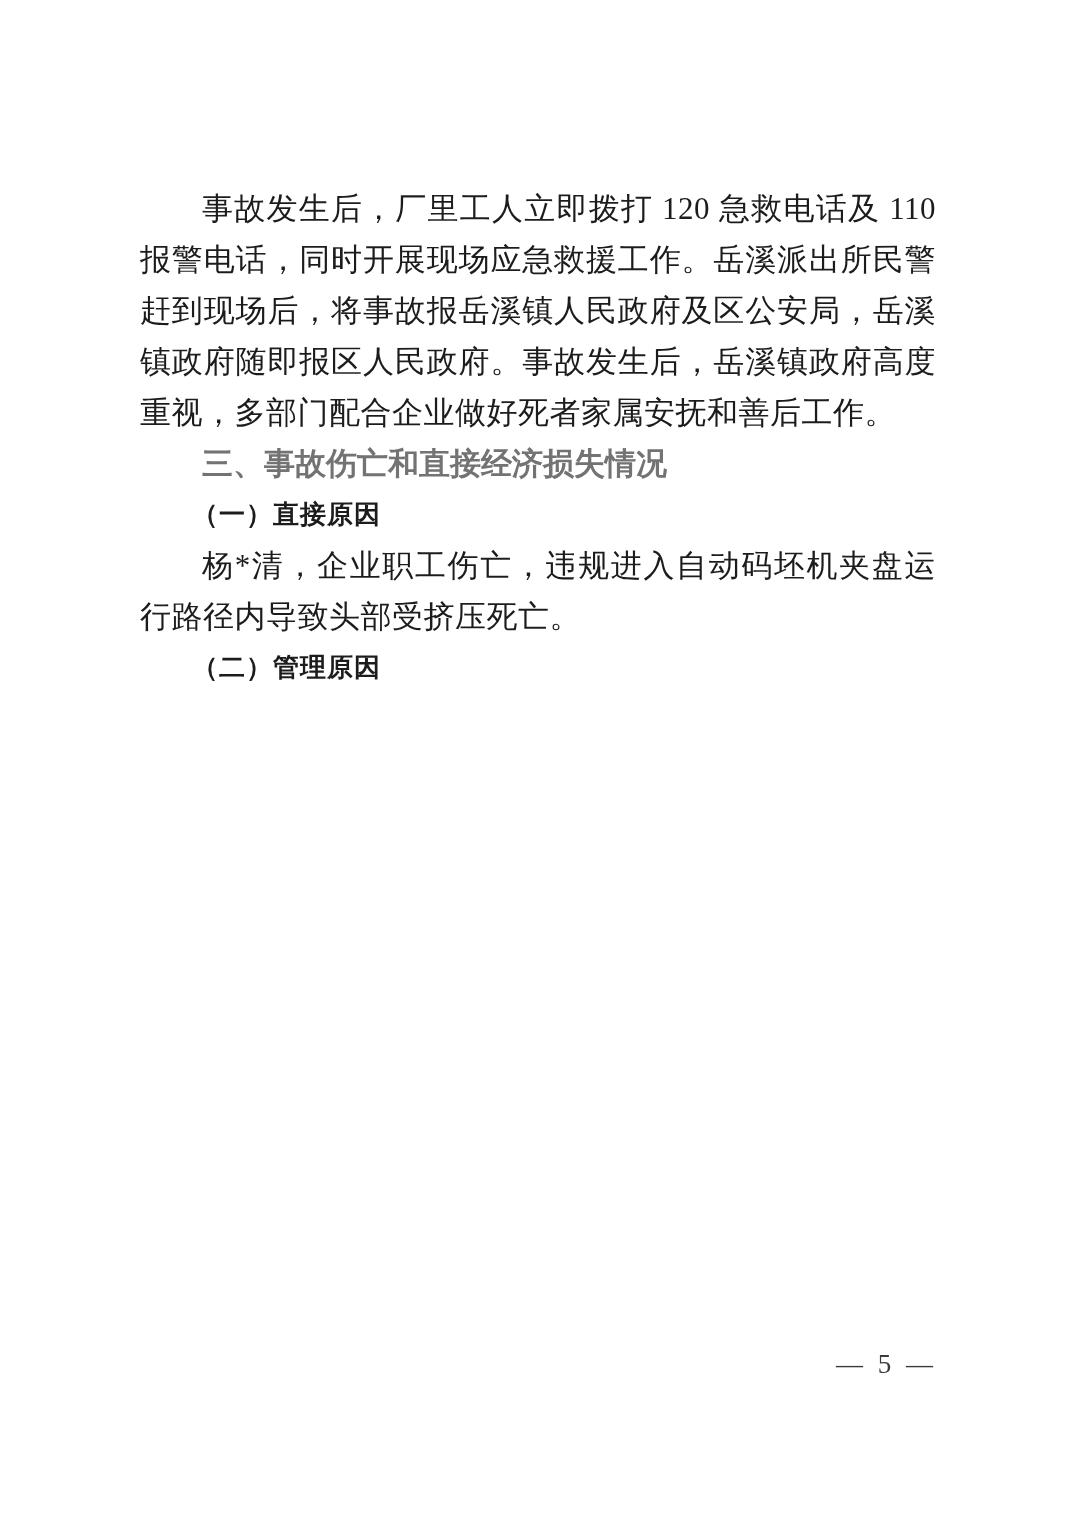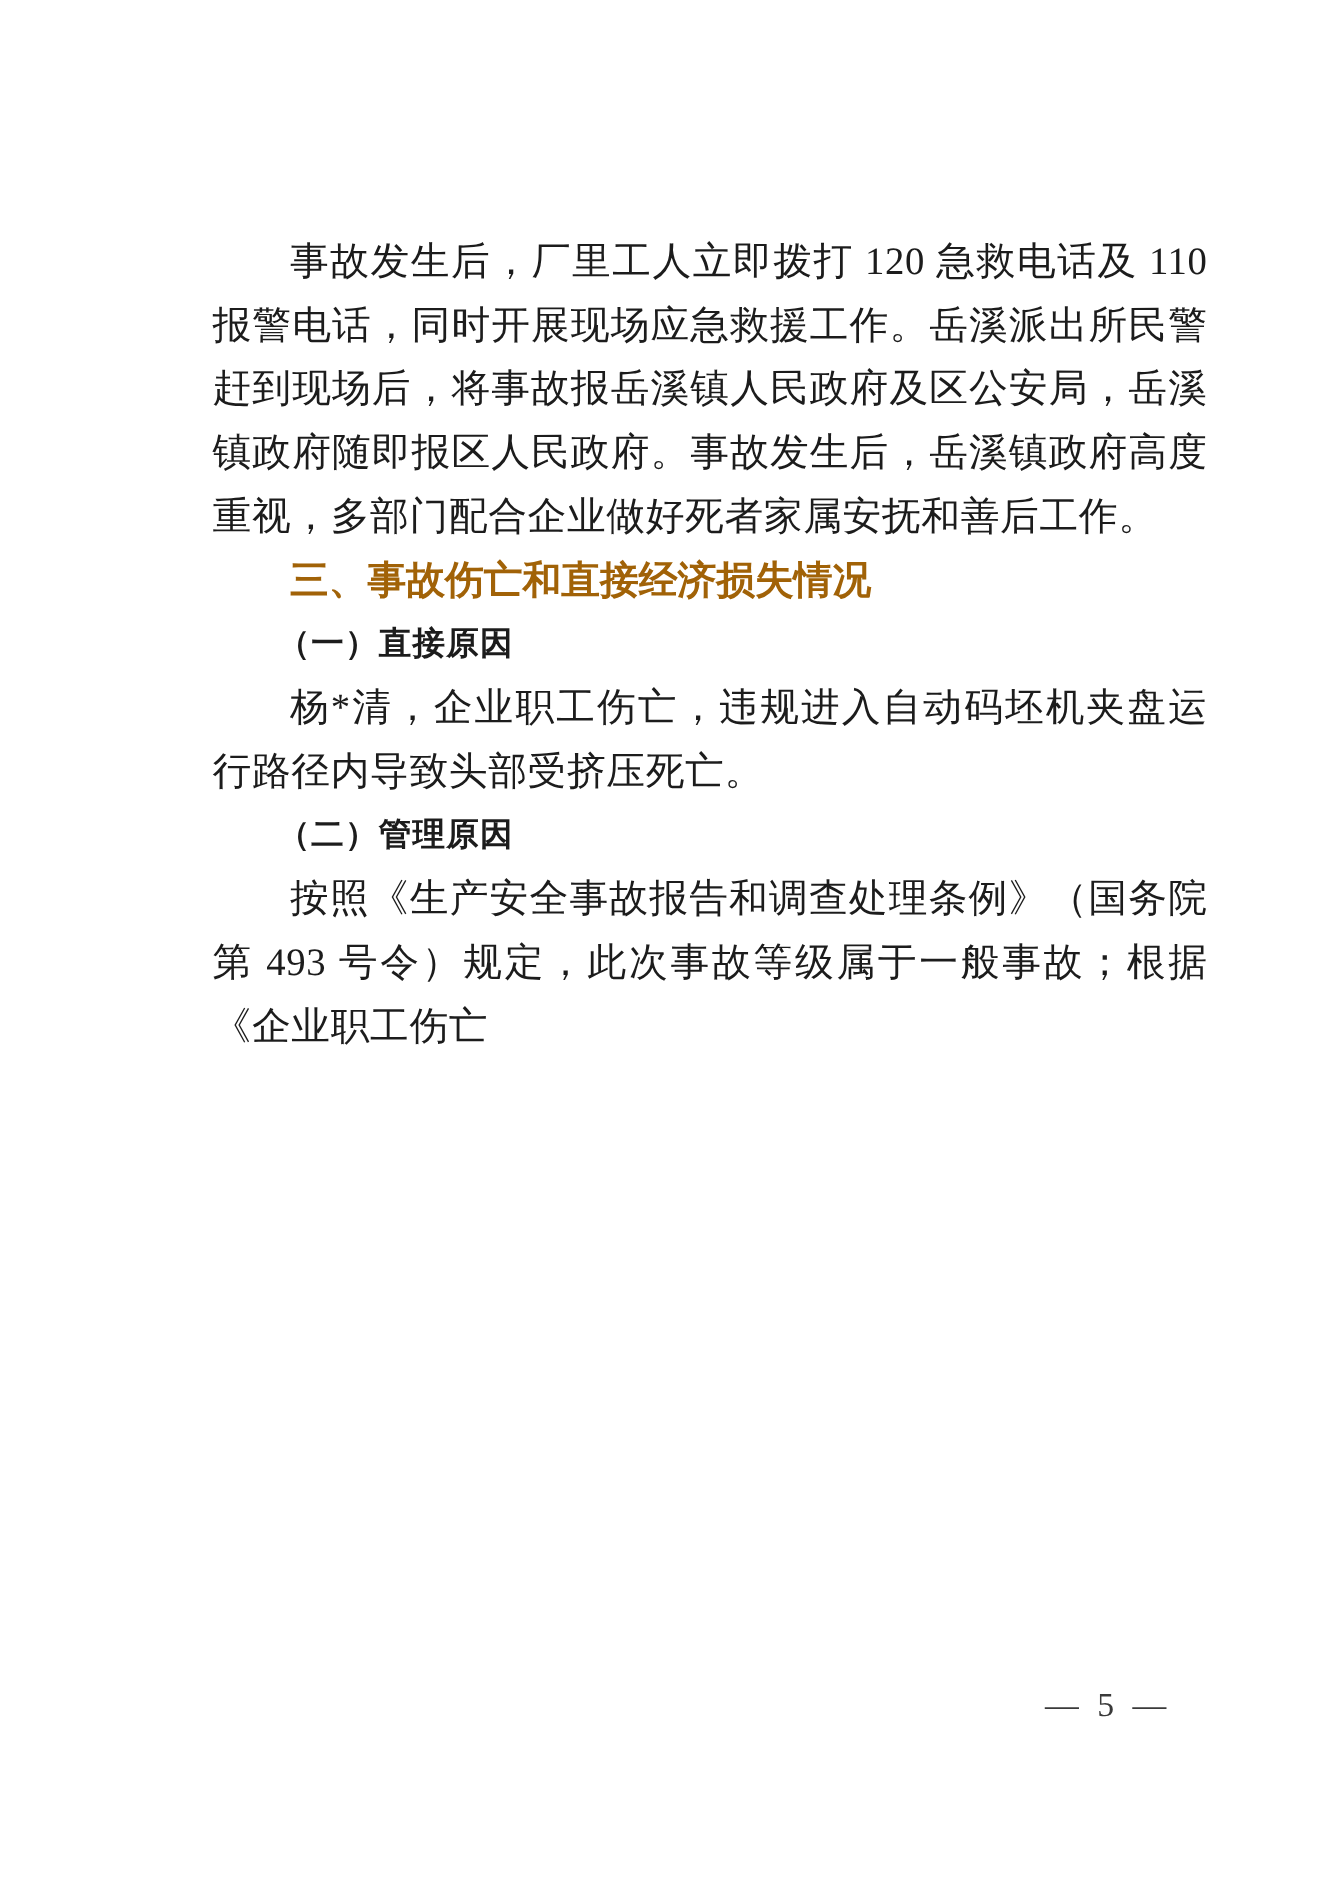--- a/index.html
+++ b/index.html
@@ -11,38 +11,37 @@
     background: #ffffff;
     color: #1c1c1c;
     overflow: hidden;
     font-family: "Liberation Serif", "DejaVu Serif", serif;
   }
   .content {
     position: absolute;
     left: 140px;
     top: 183px;
     width: 796px;
-    margin-left: 30px;
   }
   .para {
     font-size: 31px;
     line-height: 51px;
     text-align: justify;
     text-justify: inter-ideograph;
     text-indent: 2em;
     letter-spacing: 0.5px;
     color: #1c1c1c;
   }
   .heading {
     font-family: "Liberation Sans", "DejaVu Sans", sans-serif;
     font-weight: bold;
     font-size: 31px;
     line-height: 51px;
     text-indent: 2em;
-    color: #a16207;
+    color: #737373;
   }
   .sub-heading {
     font-size: 26px;
     line-height: 51px;
     text-indent: 2em;
     letter-spacing: 1px;
     color: #1c1c1c;
   }
   .page-number {
     position: absolute;
@@ -57,16 +56,15 @@
 </head>
 <body>
 
 <div class="page">
   <div class="content">
     <p class="para">事故发生后，厂里工人立即拨打 120 急救电话及 110 报警电话，同时开展现场应急救援工作。岳溪派出所民警赶到现场后，将事故报岳溪镇人民政府及区公安局，岳溪镇政府随即报区人民政府。事故发生后，岳溪镇政府高度重视，多部门配合企业做好死者家属安抚和善后工作。</p>
     <h2 class="heading">三、事故伤亡和直接经济损失情况</h2>
     <h3 class="sub-heading">（一）直接原因</h3>
     <p class="para">杨*清，企业职工伤亡，违规进入自动码坯机夹盘运行路径内导致头部受挤压死亡。</p>
     <h3 class="sub-heading">（二）管理原因</h3>
-    <p class="para">按照《生产安全事故报告和调查处理条例》（国务院第 493 号令）规定，此次事故等级属于一般事故；根据《企业职工伤亡</p>
   </div>
   <div class="page-number">— 5 —</div>
 </div>
 
 </body></html>

